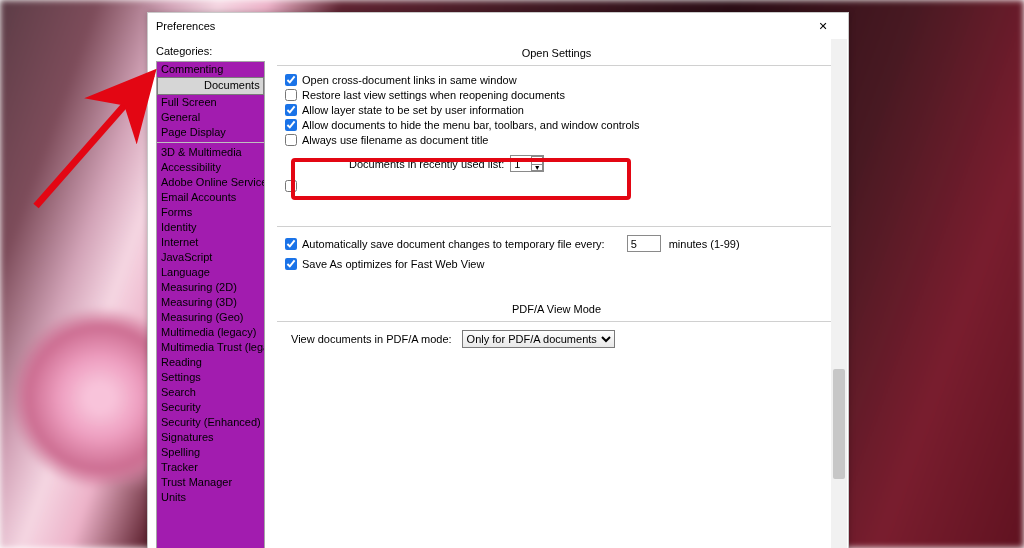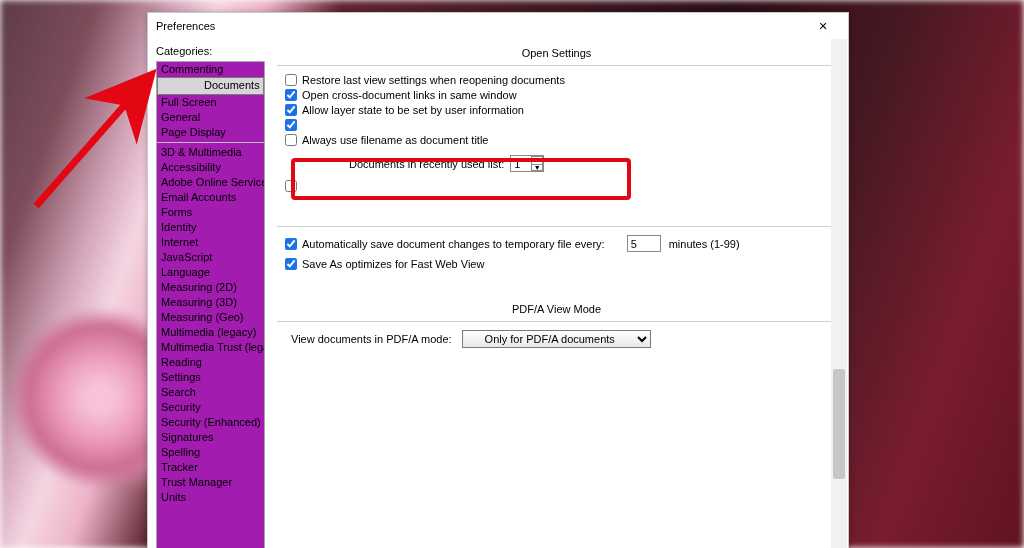--- a/index.html
+++ b/index.html
@@ -62,21 +62,21 @@
   }
   .numinput .spin { position:absolute; right:1px; top:1px; display:flex; flex-direction:column; }
   .numinput .spin span {
     width:12px; height:7.5px; border:1px solid #8a8a8a; font-size:7px; line-height:5px;
     background:#fff; text-align:center; cursor:pointer;
   }
   .numinput .spin span:first-child{border-bottom:none;}
 
   .smallbox { width:34px; height:17px; border:1px solid #8a8a8a; padding:0 3px; font-size:11px;}
 
-  .sel { height:18px; border:1px solid #7a7a7a; background:linear-gradient(#fefefe,#e8e8e8); font-size:11px; padding:0 18px; }
+  .sel { height:18px; border:1px solid #7a7a7a; background:linear-gradient(#fefefe,#e8e8e8); font-size:11px; padding:0 0; }
 
   
   .redbox { position:absolute; border:4px solid #e30613; border-radius:4px; pointer-events:none; }
 
   
   .arrow { position:absolute; left:0; top:0; pointer-events:none; }
 
   
   .dlg-scroll {
     position:absolute; right:1px; top:26px; bottom:1px; width:16px; background:#f1f1f1;
@@ -133,33 +133,34 @@
           <div>Units</div>
         </div>
     </div>
 
     <div class="content">
 
       <div class="section-head">Open Settings</div>
       <hr class="section-rule">
       <div id="open-items">
           <div class="row">
+            <input type="checkbox" checked="" style="">
+            <label>Open cross-document links in same window</label>
+          </div>
+          <div class="row">
             <input type="checkbox" style="">
             <label>Restore last view settings when reopening documents</label>
           </div>
           <div class="row">
             <input type="checkbox" checked="" style="">
-            <label>Open cross-document links in same window</label>
+            <label>Allow layer state to be set by user information</label>
           </div>
           <div class="row">
             <input type="checkbox" checked="" style="">
-            <label>Allow layer state to be set by user information</label>
-          </div>
-          <div class="row">
-            <input type="checkbox" checked="" style="">
+            <label>Allow documents to hide the menu bar, toolbars, and window controls</label>
           </div>
           <div class="row">
             <input type="checkbox" style="">
             <label>Always use filename as document title</label>
           </div>
         </div>
 
       <div class="indented">
         <span>Documents in recently used list:</span>
         <span class="numinput">

